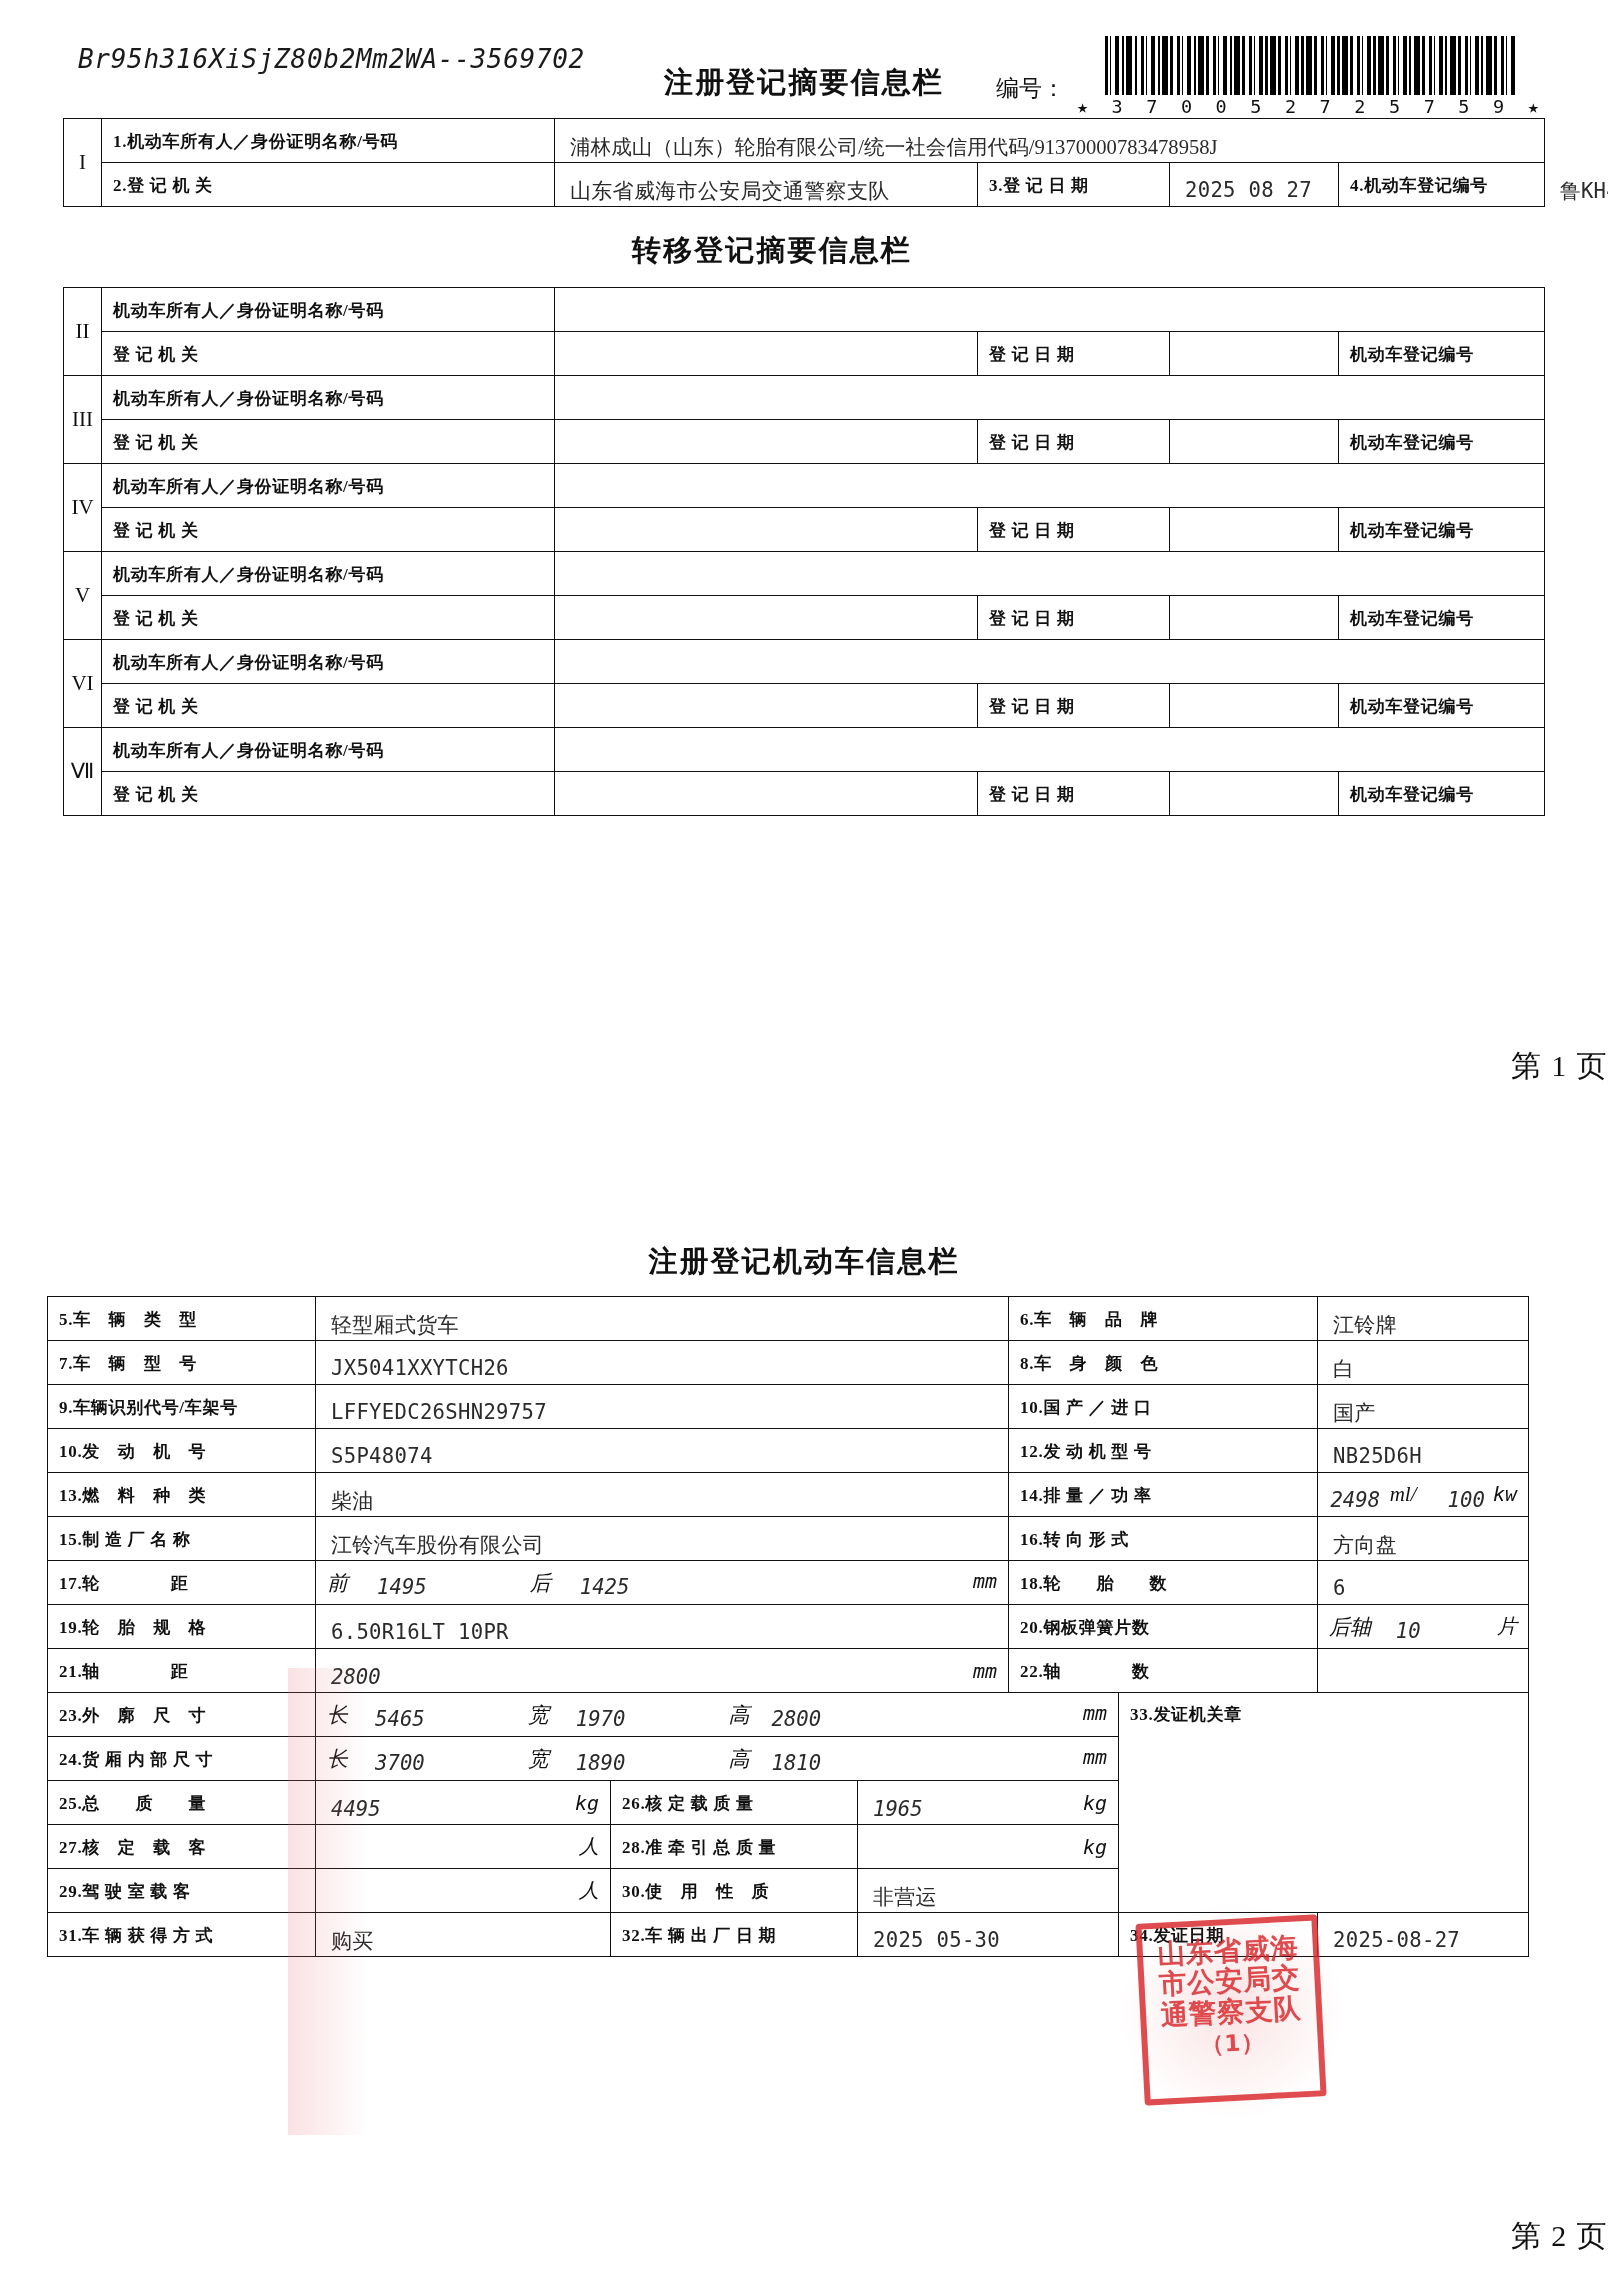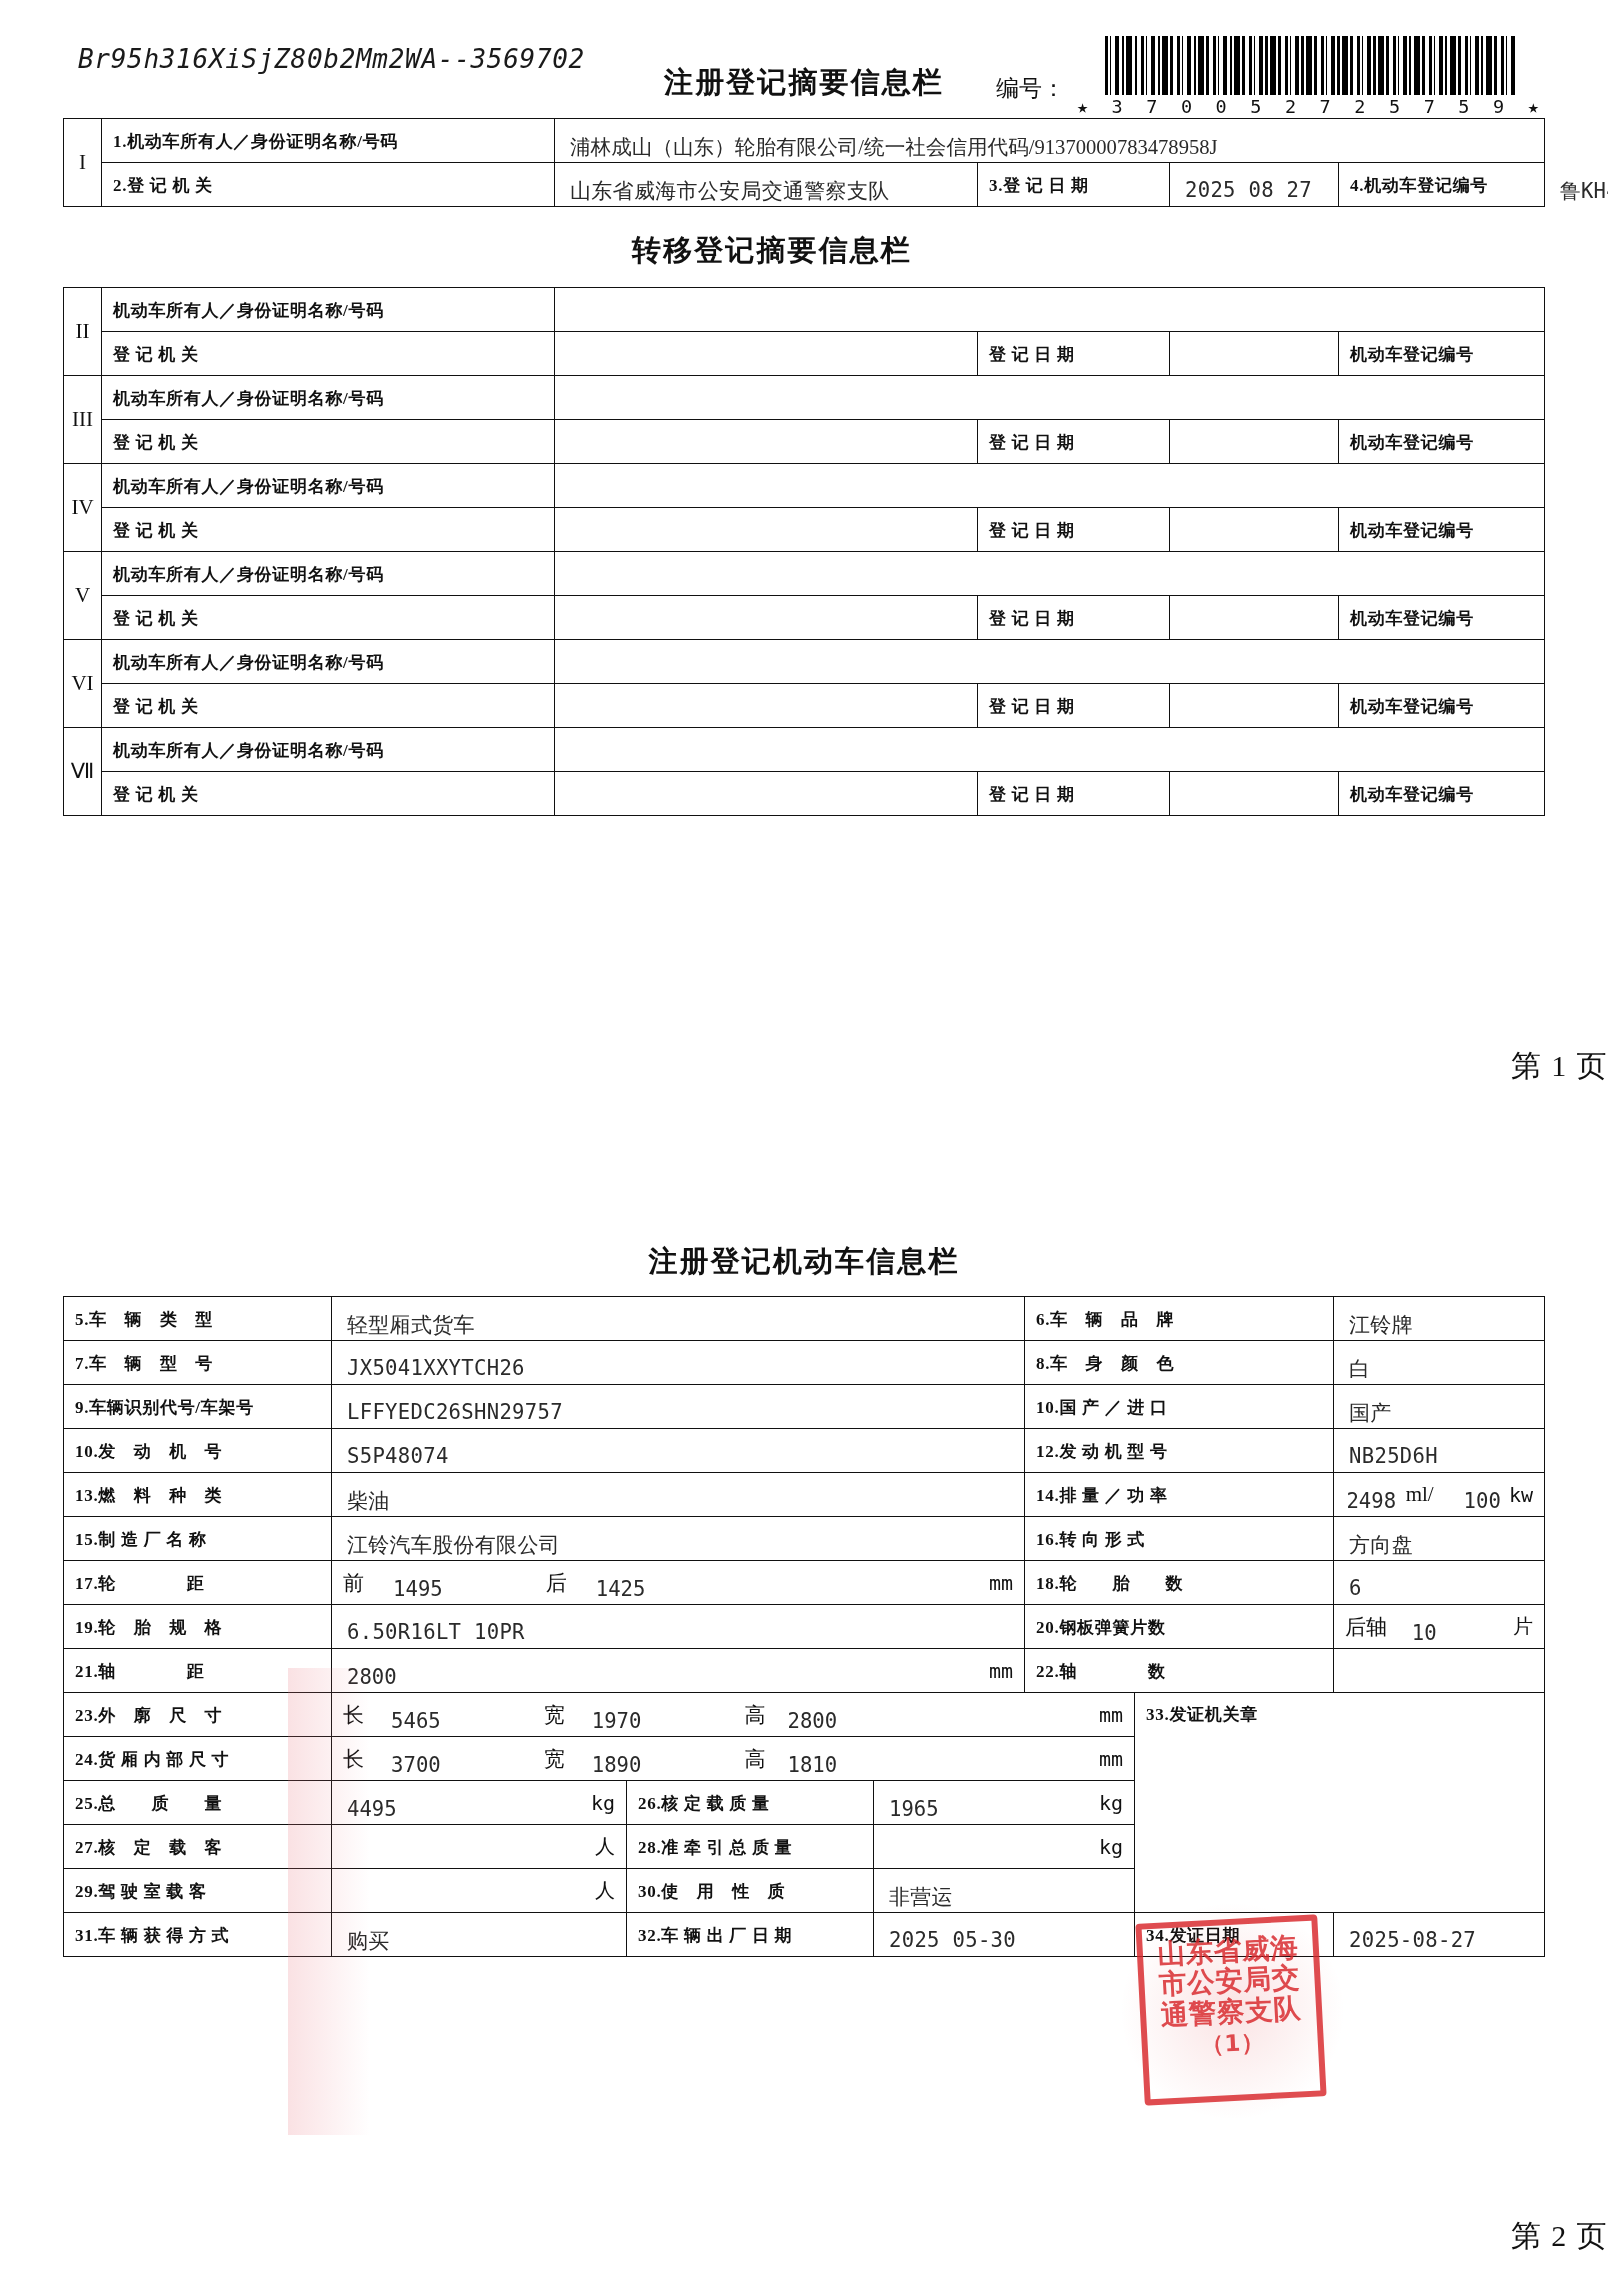--- a/index.html
+++ b/index.html
@@ -141,27 +141,27 @@
   .pagenum {
     position: absolute;
     width: 1608px;
     text-align: right;
     font-size: 30px;
     letter-spacing: 1.4px;
   }
 
   
   #title2 { position: absolute; top: 1242px; width: 1608px; }
-  #tbl-veh { position: absolute; left: 63px; top: 1296px; width: 1481px; }
+  #tbl-veh { position: absolute; left: 47px; top: 1296px; width: 1481px; }
 
   .inline-row {
     display: flex;
-    align-items: center;
     width: 100%;
     box-sizing: border-box;
+    font-style: italic;
   }
   .inline-row .k {
     font-size: 21px;
     padding: 0 4.1px 0 11px;
     white-space: nowrap;
   }
   .inline-row .v {
     font-family: "DejaVu Sans Mono", monospace;
     font-size: 20.6px;
     color: #2a2a2a;

